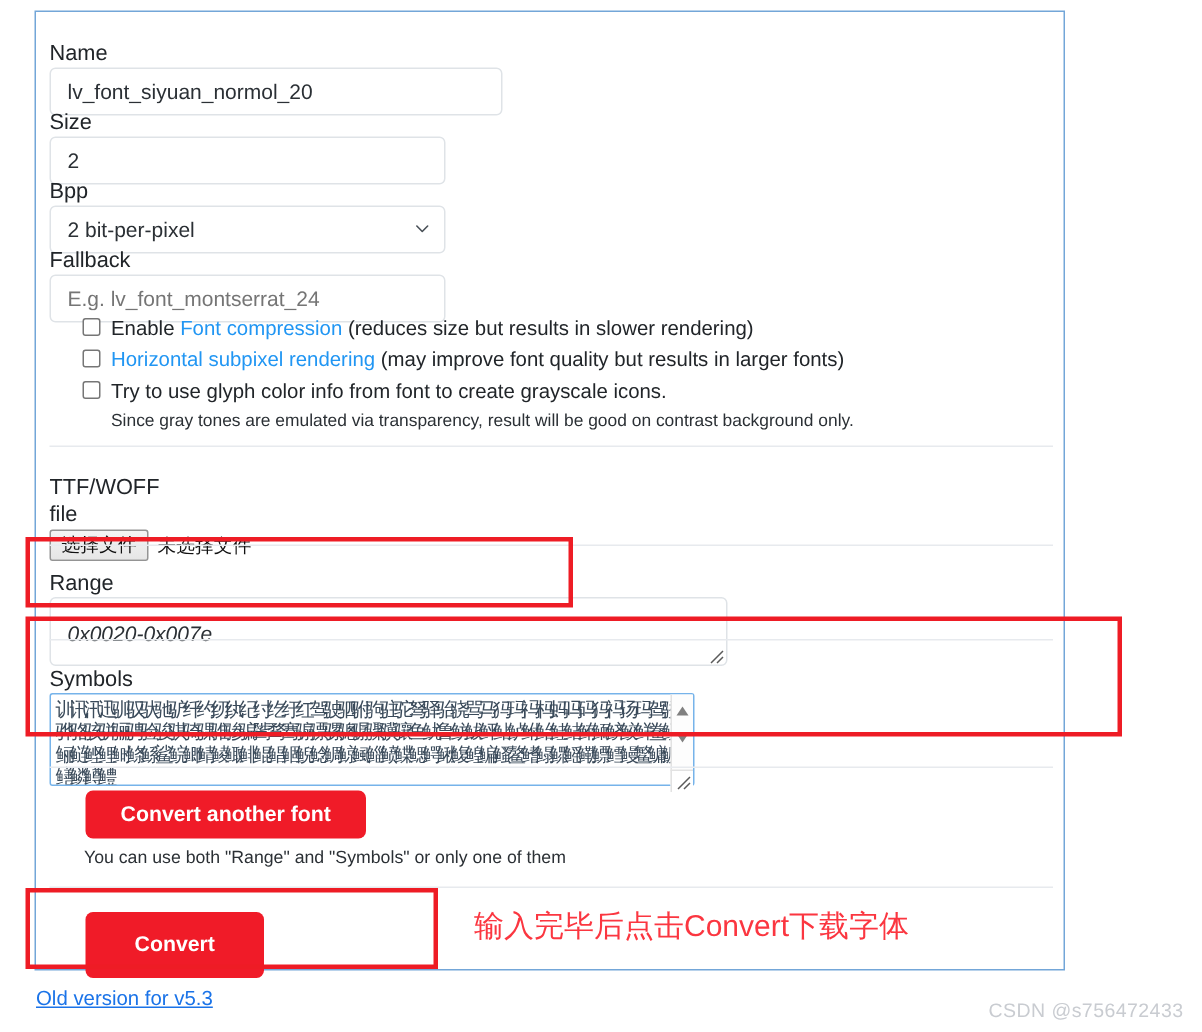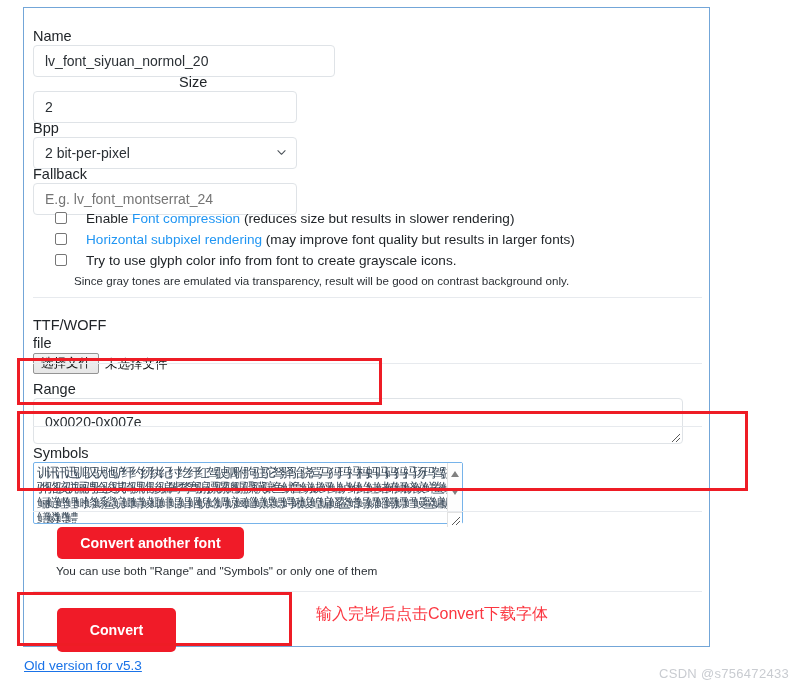--- a/index.html
+++ b/index.html
@@ -74,21 +74,20 @@
   
   .checkline {
     position: absolute;
     left: 31px;
     display: flex;
     align-items: flex-start;
     font-size: 13.6px;
     color: #212529;
     white-space: nowrap;
     line-height: 17px;
-    gap: 12px;
   }
   .cbox {
     width: 12px;
     height: 12px;
     border: 1px solid #767676;
     border-radius: 2px;
     background: #fff;
     margin-right: 7px;
     margin-top: 2px;
     flex: none;
@@ -219,21 +218,21 @@
   
   .redbox {
     position: absolute;
     border: 3px solid #ee1c25;
     box-sizing: border-box;
     pointer-events: none;
   }
   .annot {
     position: absolute;
     color: #fb3640;
-    font-size: 16px;
+    font-size: 20px;
     white-space: nowrap;
   }
 
   .watermark {
     position: absolute;
     right: 12px;
     bottom: 7px;
     color: #c9ccd1;
     font-size: 13px;
     letter-spacing: 0.3px;
@@ -244,21 +243,21 @@
 
 <div id="root">
 
   <div class="card">
 
     <div class="row" style="top:11px;">
       <div class="row-label">Name</div>
       <input class="field" style="width: 302px;" type="text" value="lv_font_siyuan_normol_20">
     </div>
 
-    <div class="row" style="top:57px;align-items:flex-end;">
+    <div class="row" style="top:57px;">
       <div class="row-label">Size</div>
       <input class="field" style="width: 264px;" type="text" value="2">
     </div>
 
     <div class="row" style="top:103px;">
       <div class="row-label">Bpp</div>
       <div class="select-wrap">
         <div class="field" style="width:264px;">2 bit-per-pixel</div>
         <svg class="chev" viewBox="0 0 10 10">
           <path d="M1 3 L5 7 L9 3" fill="none" stroke="#495057" stroke-width="1.2" stroke-linecap="round" stroke-linejoin="round"></path>
@@ -296,21 +295,21 @@
         <span class="file-btn">选择文件</span>
         <span class="file-name">未选择文件</span>
       </div>
     </div>
 
     <hr class="sep" style="top:355px;">
 
     <div class="row" style="top:364px;">
       <div class="row-label">Range</div>
       <div style="position:relative;">
-        <input class="field" style="width: 650px; height: 46px; padding-top: 9px;" type="text" value="0x0020-0x007e">
+        <input class="field" style="width: 452px; height: 46px; padding-top: 9px; font-style: italic;" type="text" value="0x0020-0x007e">
         <svg class="range-grip" style="right:2px;bottom:1px;" viewBox="0 0 11 11">
           <path d="M10 2 L2 10 M10 6 L6 10" stroke="#5a5a5a" stroke-width="1" fill="none"></path>
         </svg>
       </div>
     </div>
 
     <hr class="sep" style="top:418px;">
 
     <div class="row" style="top:427px;">
       <div class="row-label" style="padding-top:9px;">Symbols</div>

